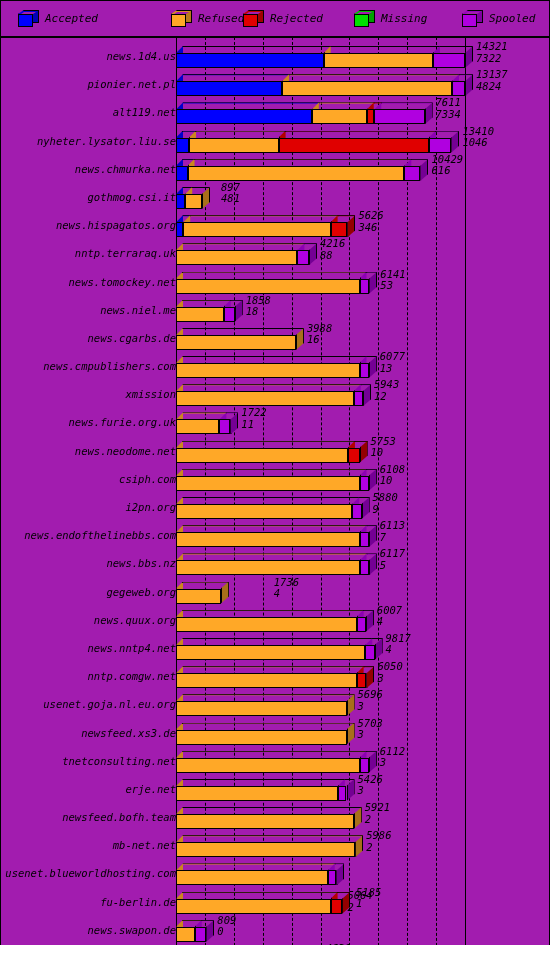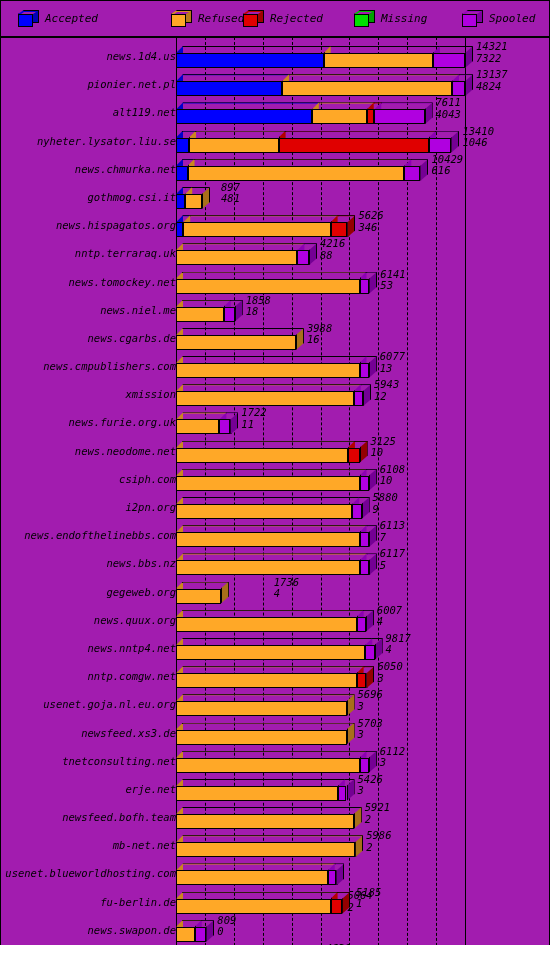--- a/index.html
+++ b/index.html
@@ -155,21 +155,21 @@
             <div class="seg-top" style="left: 135.83px; width: 62.91px; background: rgb(204, 134, 31);"></div>
             <div class="seg" style="left: 135.83px; width: 54.91px; background: rgb(255, 168, 39);"></div>
             <div class="seg-top" style="left: 190.74px; width: 15.514px; background: rgb(179, 0, 0);"></div>
             <div class="seg" style="left: 190.74px; width: 7.514px; background: rgb(224, 0, 0);"></div>
             <div class="seg-top" style="left: 198.254px; width: 58.286px; background: rgb(141, 0, 179);"></div>
             <div class="seg" style="left: 198.254px; width: 50.286px; background: rgb(176, 0, 224);"></div>
             <div class="seg-side" style="left: 248.54px; background: rgb(116, 0, 148);"></div>
           </div>
           <div class="vals" style="left: 435.54px; top: 1px;">
             <span class="v1">7611</span>
-            <span class="v2">4043</span>
+            <span class="v2">7334</span>
           </div>
         </div>
         <div class="row">
           <div class="cat-label">nyheter.lysator.liu.se</div>
           <div class="bar-wrap">
             <div class="seg-top" style="left: 0px; width: 21.005px; background: rgb(0, 0, 204);"></div>
             <div class="seg" style="left: 0px; width: 13.005px; background: rgb(0, 0, 255);"></div>
             <div class="seg-top" style="left: 13.005px; width: 97.59px; background: rgb(204, 134, 31);"></div>
             <div class="seg" style="left: 13.005px; width: 89.59px; background: rgb(255, 168, 39);"></div>
             <div class="seg-top" style="left: 102.595px; width: 158.28px; background: rgb(179, 0, 0);"></div>
@@ -328,21 +328,21 @@
         <div class="row">
           <div class="cat-label">news.neodome.net</div>
           <div class="bar-wrap">
             <div class="seg-top" style="left: 0px; width: 179.955px; background: rgb(204, 134, 31);"></div>
             <div class="seg" style="left: 0px; width: 171.955px; background: rgb(255, 168, 39);"></div>
             <div class="seg-top" style="left: 171.955px; width: 19.56px; background: rgb(179, 0, 0);"></div>
             <div class="seg" style="left: 171.955px; width: 11.56px; background: rgb(224, 0, 0);"></div>
             <div class="seg-side" style="left: 183.515px; background: rgb(148, 0, 0);"></div>
           </div>
           <div class="vals" style="left: 370.515px; top: 1px;">
-            <span class="v1">3125</span>
+            <span class="v1">5753</span>
             <span class="v2">10</span>
           </div>
         </div>
         <div class="row">
           <div class="cat-label">csiph.com</div>
           <div class="bar-wrap">
             <div class="seg-top" style="left: 0px; width: 191.515px; background: rgb(204, 134, 31);"></div>
             <div class="seg" style="left: 0px; width: 183.515px; background: rgb(255, 168, 39);"></div>
             <div class="seg-top" style="left: 183.515px; width: 17.248px; background: rgb(141, 0, 179);"></div>
             <div class="seg" style="left: 183.515px; width: 9.248px; background: rgb(176, 0, 224);"></div>

